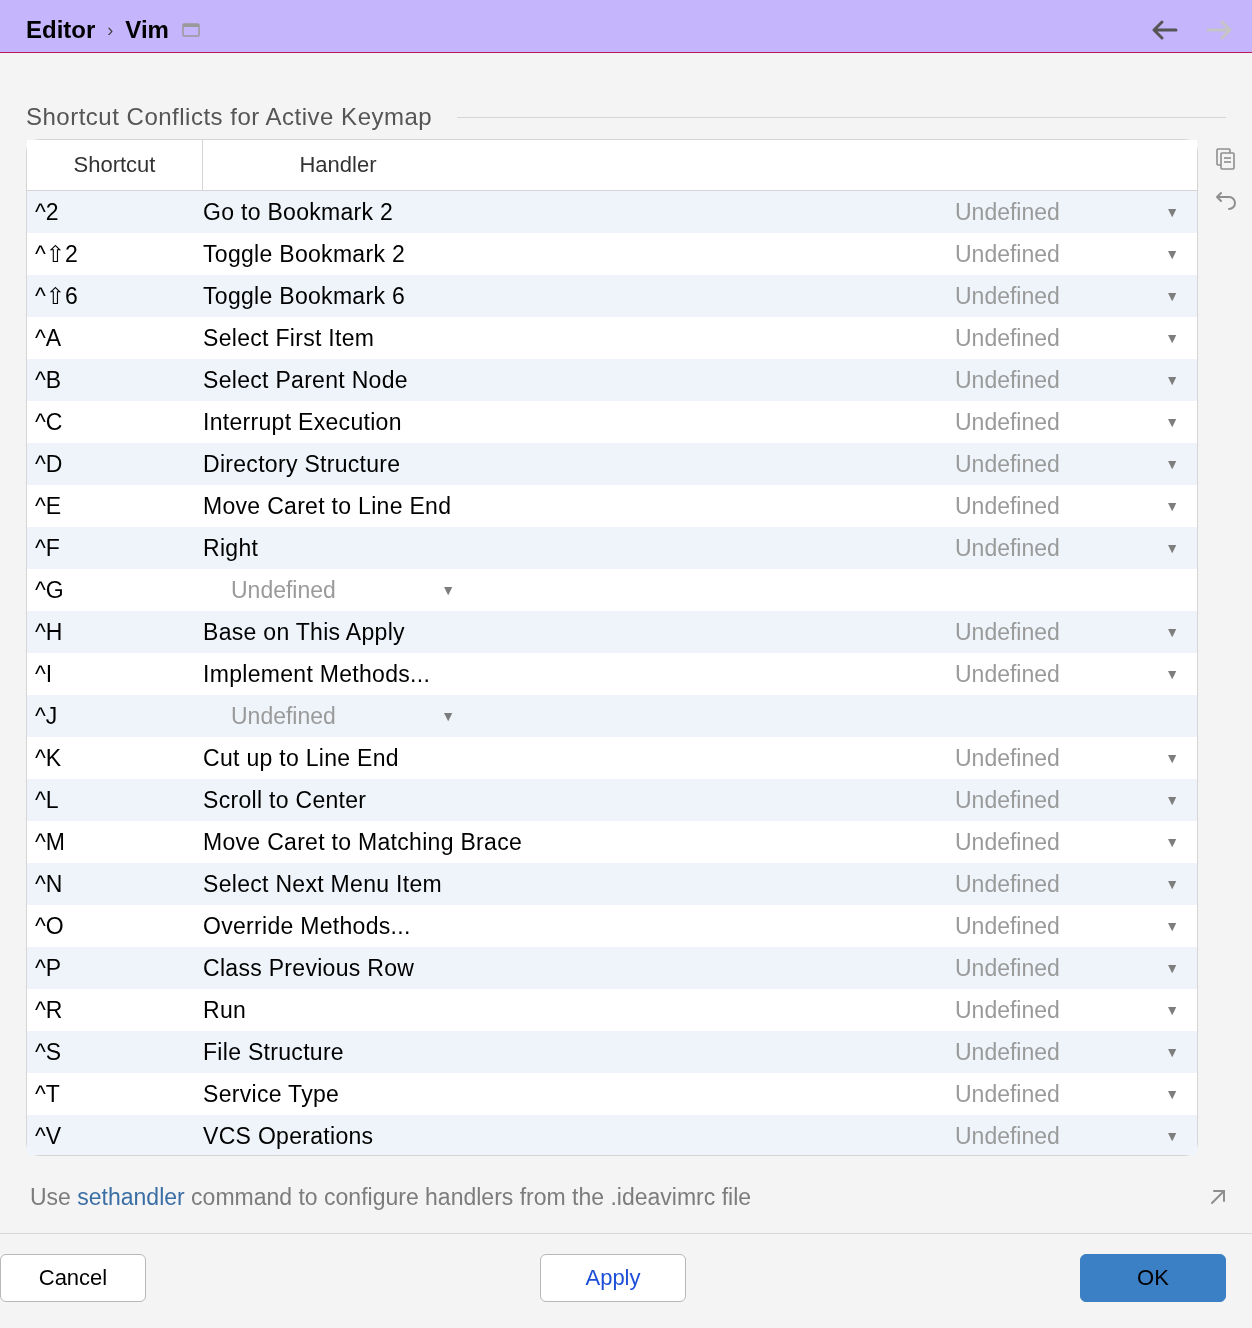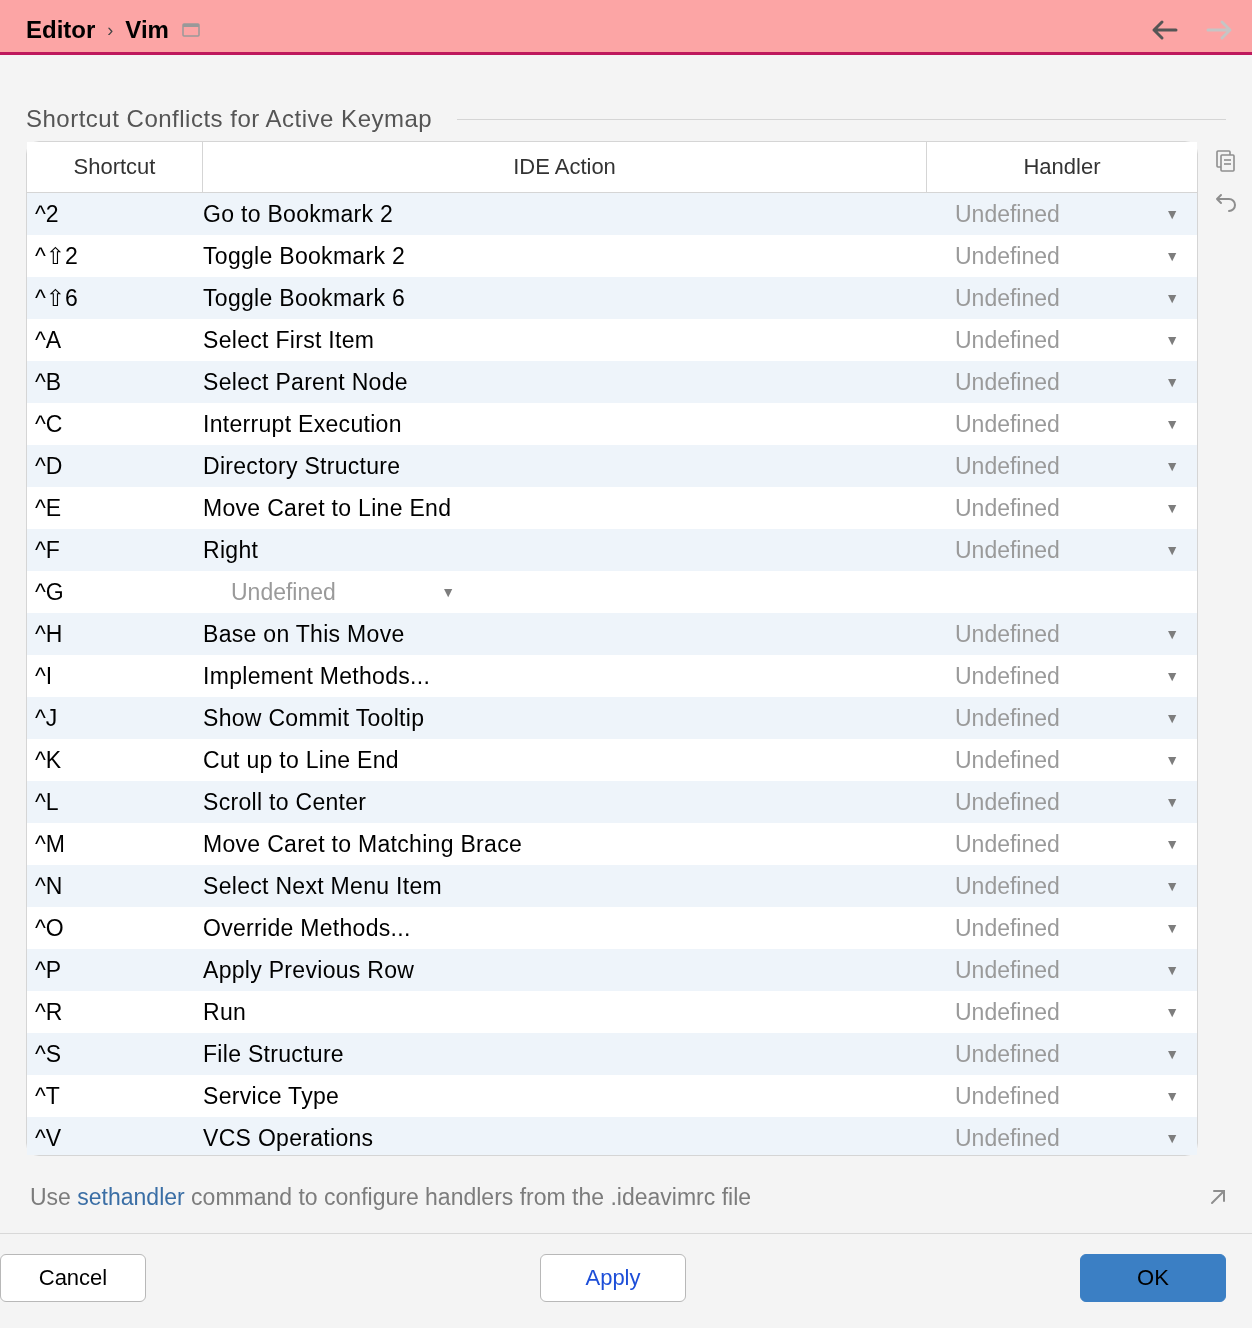--- a/index.html
+++ b/index.html
@@ -1,20 +1,20 @@
 <!DOCTYPE html>
 <html><head>
 <meta charset="utf-8">
 <style>
   * { box-sizing: border-box; margin: 0; padding: 0; }
   html, body { width: 1252px; height: 1328px; font-family: -apple-system, "Helvetica Neue", Arial, sans-serif; color: #000; background: #fff; }
   body { display: flex; flex-direction: column; overflow: hidden; }
 
   
-  .topbar { display: flex; align-items: center; justify-content: space-between; padding: 16px 18px 8px 26px; background: #fca5a5; border-bottom: 3px solid #be185d; }
+  .topbar { display: flex; align-items: center; justify-content: space-between; padding: 16px 18px 8px 26px; background: #c4b5fd; border-bottom: 1px solid #be185d; }
   .breadcrumb { display: flex; align-items: center; gap: 12px; font-size: 24px; }
   .breadcrumb .root { font-weight: 700; }
   .breadcrumb .chevron { color: #444; font-size: 18px; }
   .breadcrumb .leaf { font-weight: 700; }
   .bc-icon { color: #999; display: inline-flex; }
   .navarrows { display: flex; gap: 24px; align-items: center; color: #555; font-size: 30px; }
   .navarrows .disabled { color: #c5c5c5; }
 
   
   .section-hdr { display: flex; align-items: center; gap: 25px; padding: 50px 26px 8px 26px; background: #f4f4f4; }
@@ -88,21 +88,20 @@
 
 <div class="section-hdr">
   <span class="label">Shortcut Conflicts for Active Keymap</span>
   <span class="rule"></span>
 </div>
 
 <div class="content">
   <div class="table-wrap">
     <div class="table-headers">
       <div class="col-shortcut">Shortcut</div>
-      <div class="col-action">IDE Action</div>
       <div class="col-handler">Handler</div>
     </div>
     <div class="rows" id="rows">
         <div class="row">
           <div class="cell-shortcut">^2</div>
           <div class="cell-action">Go to Bookmark 2</div>
           <div class="cell-handler">
             <span class="val">Undefined</span>
             <span class="dd">▼</span>
           </div>
@@ -173,37 +172,36 @@
         </div>
         <div class="row">
           <div class="cell-shortcut">^G</div>
           <div class="cell-handler">
             <span class="val">Undefined</span>
             <span class="dd">▼</span>
           </div>
         </div>
         <div class="row">
           <div class="cell-shortcut">^H</div>
-          <div class="cell-action">Base on This Move</div>
+          <div class="cell-action">Base on This Apply</div>
           <div class="cell-handler">
             <span class="val">Undefined</span>
             <span class="dd">▼</span>
           </div>
         </div>
         <div class="row">
           <div class="cell-shortcut">^I</div>
           <div class="cell-action">Implement Methods...</div>
           <div class="cell-handler">
             <span class="val">Undefined</span>
             <span class="dd">▼</span>
           </div>
         </div>
         <div class="row">
           <div class="cell-shortcut">^J</div>
-          <div class="cell-action">Show Commit Tooltip</div>
           <div class="cell-handler">
             <span class="val">Undefined</span>
             <span class="dd">▼</span>
           </div>
         </div>
         <div class="row">
           <div class="cell-shortcut">^K</div>
           <div class="cell-action">Cut up to Line End</div>
           <div class="cell-handler">
             <span class="val">Undefined</span>
@@ -237,21 +235,21 @@
         <div class="row">
           <div class="cell-shortcut">^O</div>
           <div class="cell-action">Override Methods...</div>
           <div class="cell-handler">
             <span class="val">Undefined</span>
             <span class="dd">▼</span>
           </div>
         </div>
         <div class="row">
           <div class="cell-shortcut">^P</div>
-          <div class="cell-action">Apply Previous Row</div>
+          <div class="cell-action">Class Previous Row</div>
           <div class="cell-handler">
             <span class="val">Undefined</span>
             <span class="dd">▼</span>
           </div>
         </div>
         <div class="row">
           <div class="cell-shortcut">^R</div>
           <div class="cell-action">Run</div>
           <div class="cell-handler">
             <span class="val">Undefined</span>

